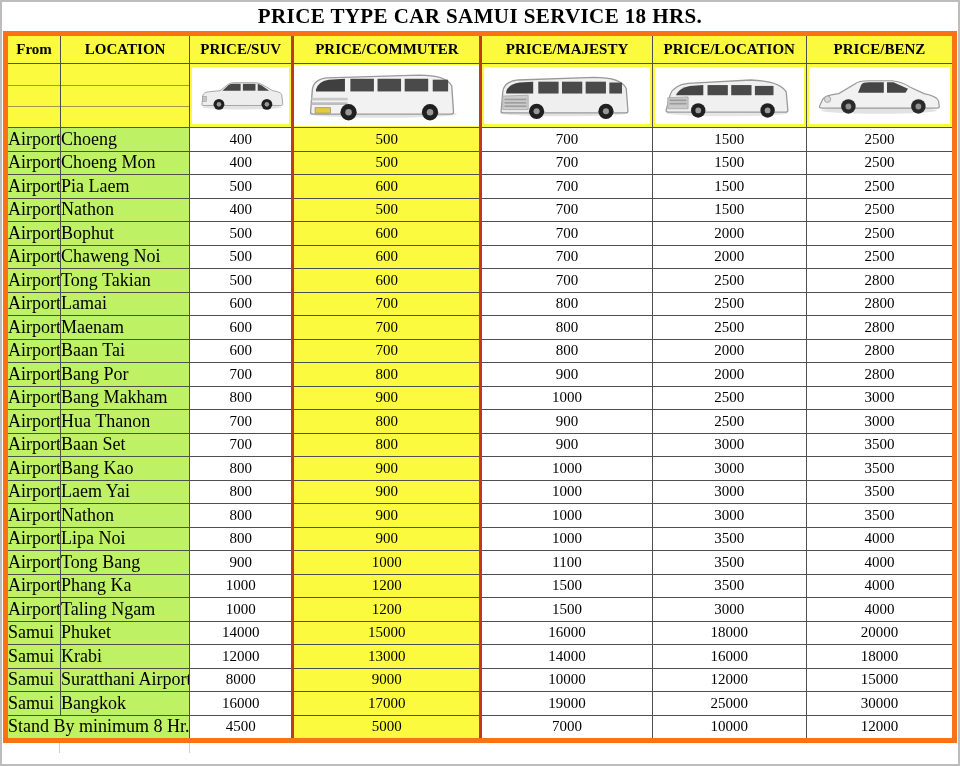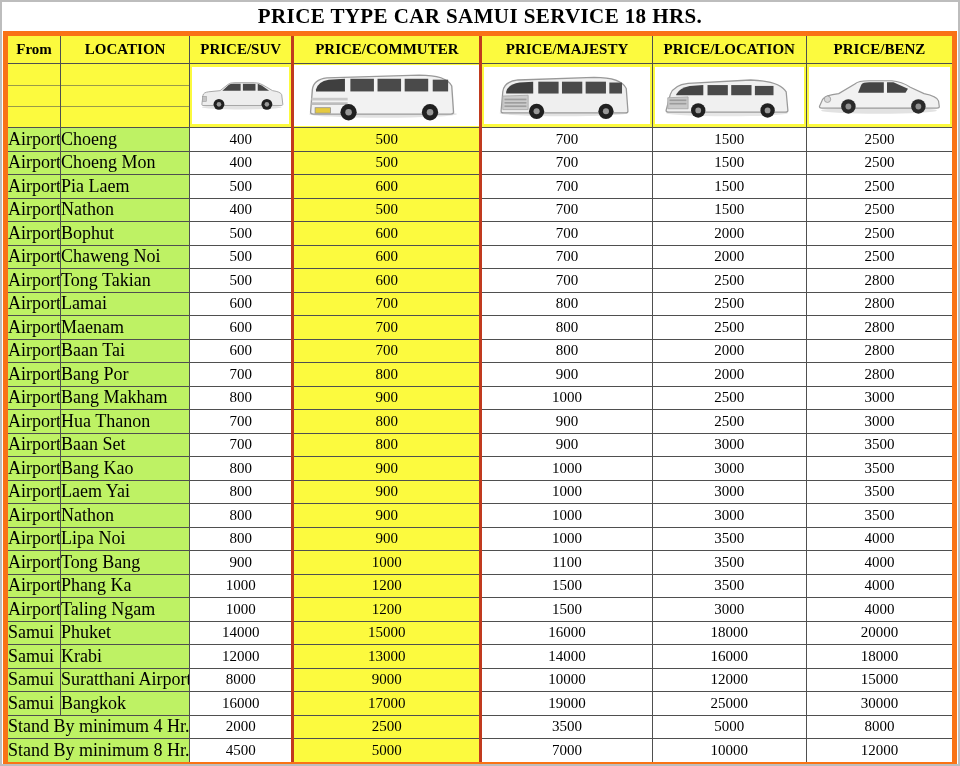--- a/index.html
+++ b/index.html
@@ -428,28 +428,20 @@
         </tr>
         <tr class="datarow">
           <td class="c-from">Samui</td>
           <td class="c-loc">Bangkok</td>
           <td class="c-price">16000</td>
           <td class="c-price commuter">17000</td>
           <td class="c-price">19000</td>
           <td class="c-price">25000</td>
           <td class="c-price">30000</td>
         </tr>
-        <tr class="datarow">
-          <td colspan="2" class="c-label">Stand By minimum 4 Hr.</td>
-          <td class="c-price">2000</td>
-          <td class="c-price commuter">2500</td>
-          <td class="c-price">3500</td>
-          <td class="c-price">5000</td>
-          <td class="c-price">8000</td>
-        </tr>
         <tr class="datarow r-last">
           <td colspan="2" class="c-label">Stand By minimum 8 Hr.</td>
           <td class="c-price">4500</td>
           <td class="c-price commuter">5000</td>
           <td class="c-price">7000</td>
           <td class="c-price">10000</td>
           <td class="c-price">12000</td>
         </tr>
       </tbody>
   </table>

